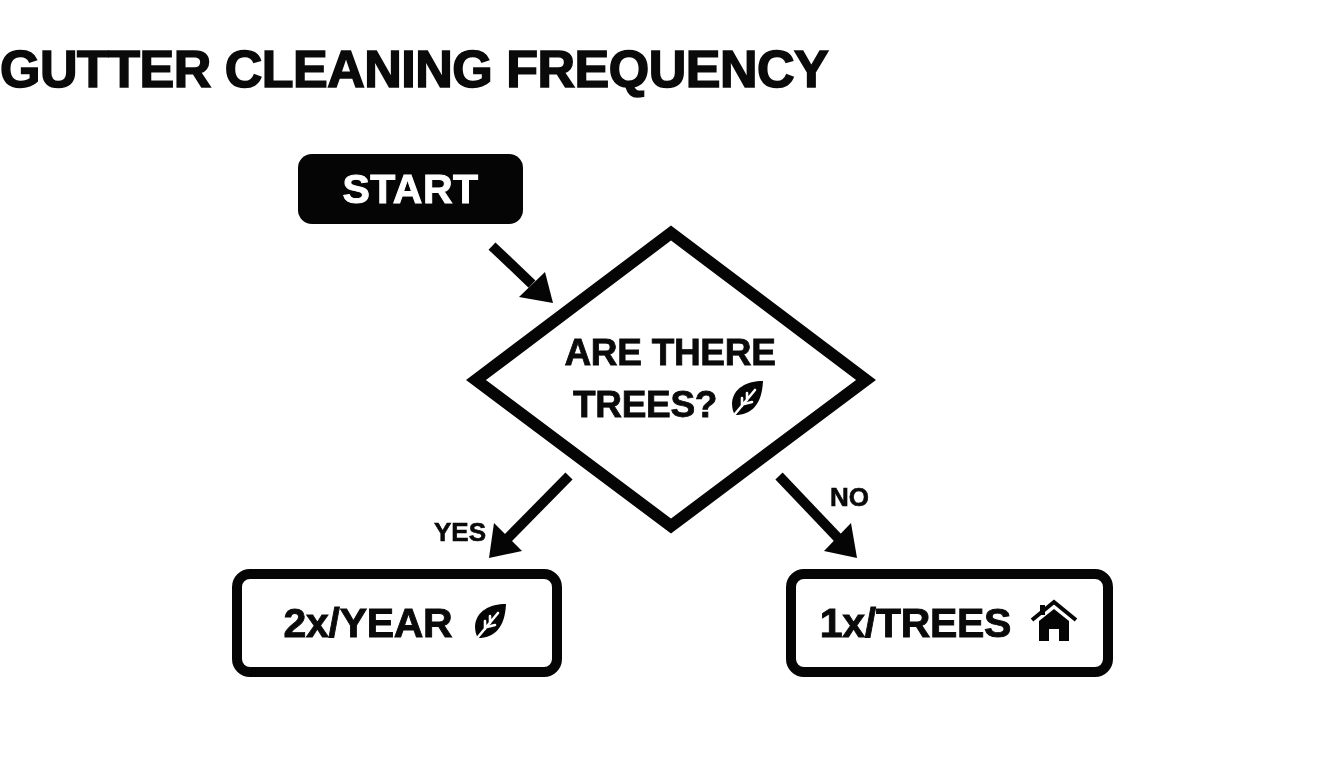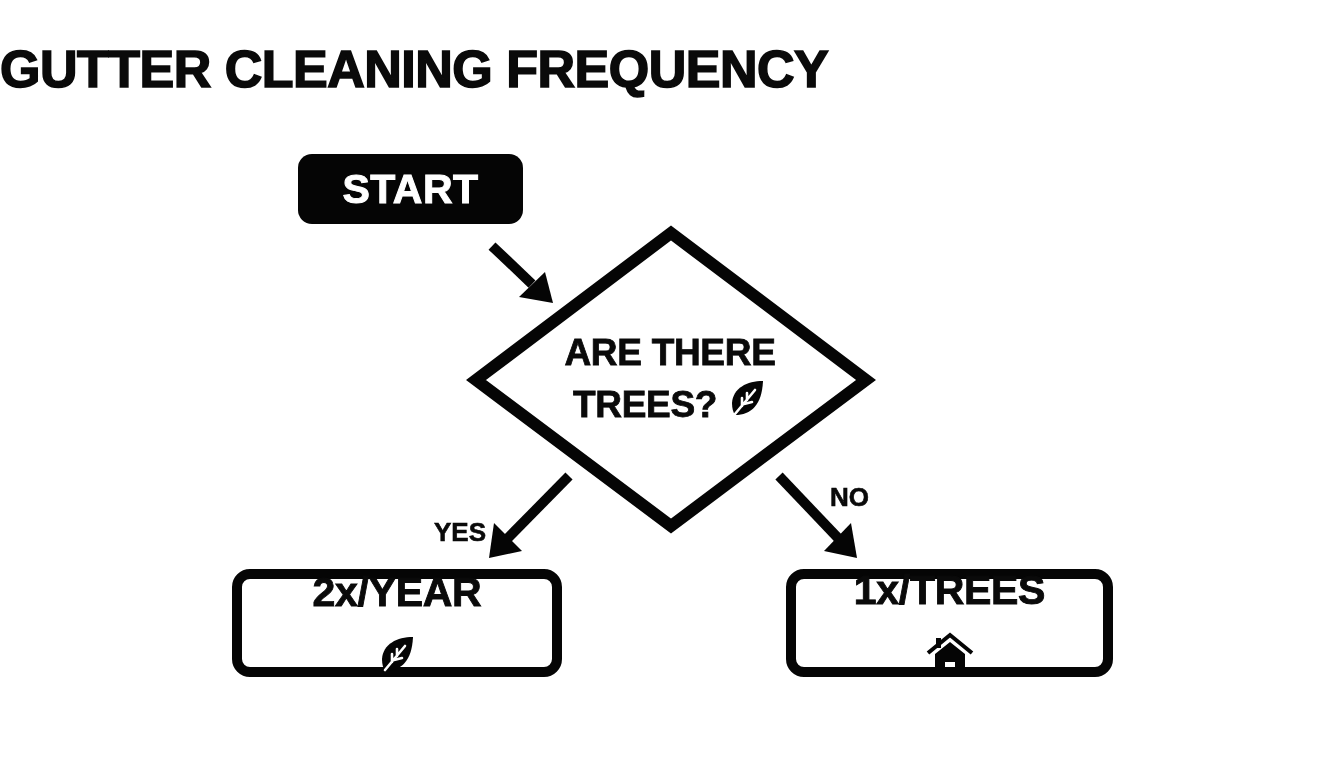--- a/index.html
+++ b/index.html
@@ -29,21 +29,21 @@
       -webkit-text-stroke: 0.8px #0a0a0a;
     }
     .diamond-text .line2 { display: inline-flex; align-items: center; gap: 10px; }
     .branch-label {
       position: absolute; font-size: 26px; font-weight: 700; line-height: 30px;
       -webkit-text-stroke: 0.6px #0a0a0a;
     }
     .result {
       position: absolute; top: 569px; height: 108px; box-sizing: border-box;
       border: 10px solid #050505; border-radius: 18px; background: #fff;
-      display: flex; align-items: center; justify-content: center; gap: 18px; flex-direction: column;
+      display: flex; align-items: center; justify-content: center; gap: 18px;
     }
     .result .label {
       font-size: 41px; font-weight: 700; letter-spacing: -0.3px;
       -webkit-text-stroke: 0.9px #0a0a0a;
     }
     .icon { display: inline-block; }
   </style>
 </head>
 <body>
 

